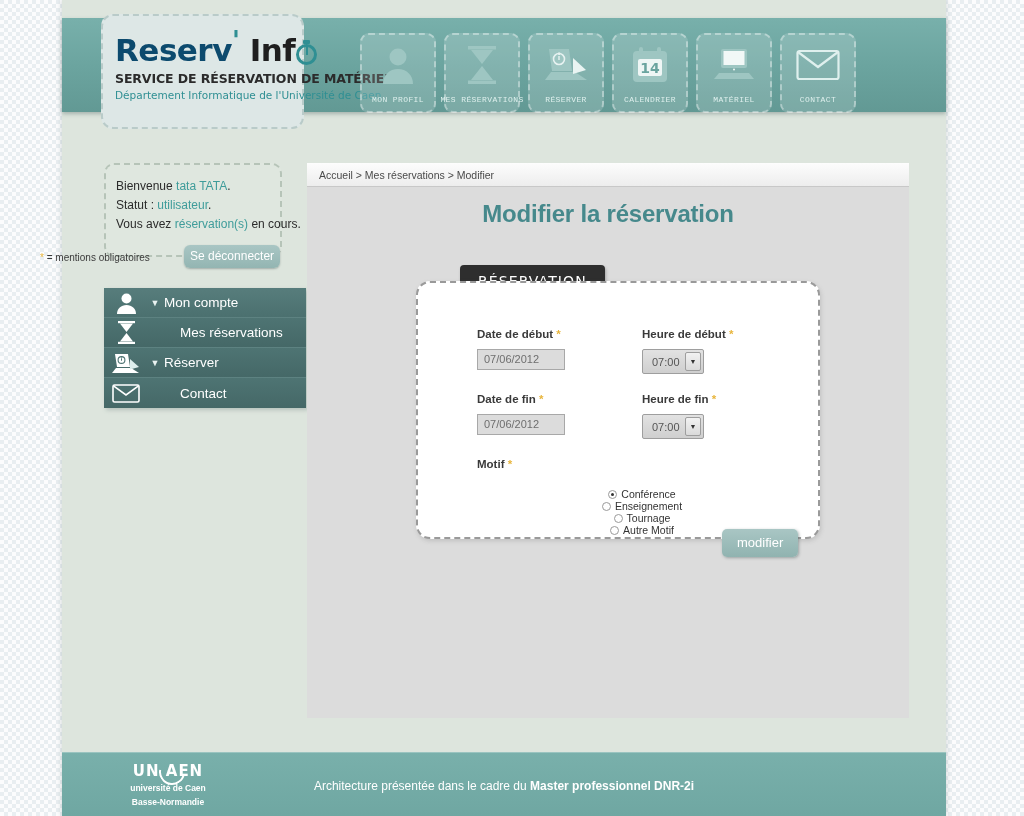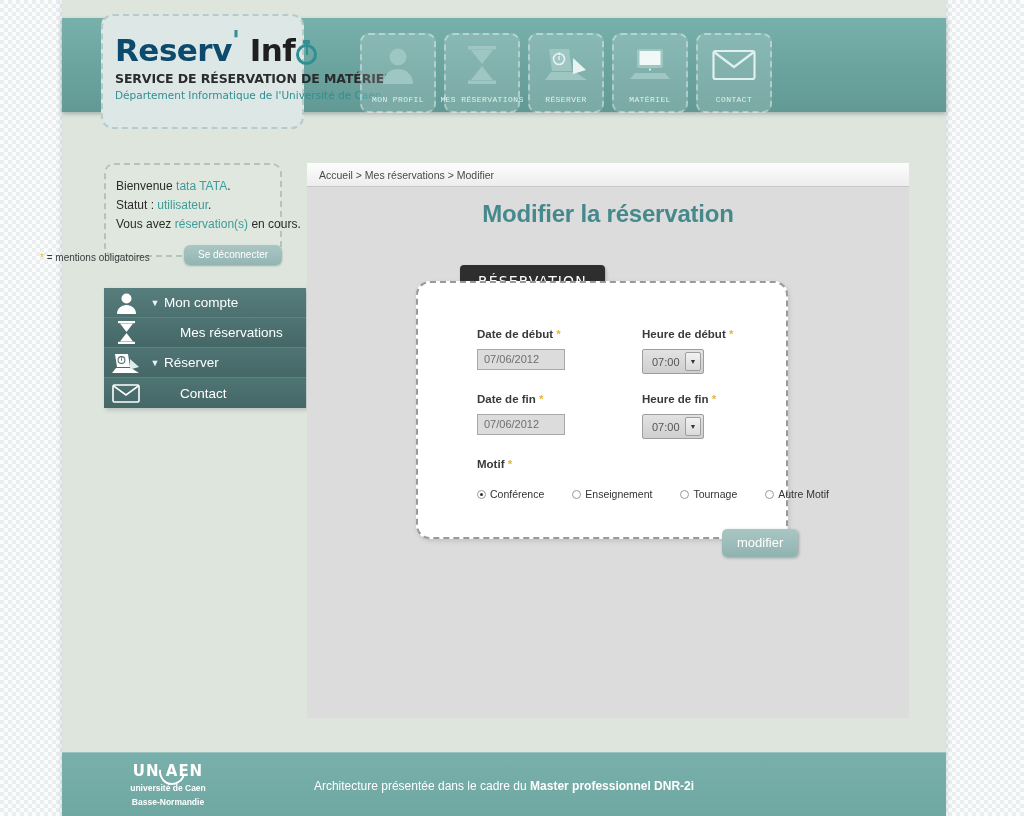--- a/index.html
+++ b/index.html
@@ -102,23 +102,23 @@
     width: 178px; height: 94px;
     background: #dfe7df;
     border: 2px dashed #b6c4b8; border-radius: 10px;
     padding: 12px 10px 0 10px;
   }
   .wl { font-size: 12px; color: #2b2b2b; line-height: 19px; white-space: nowrap; }
   .wl .hl { color: #3e9c9a; }
 
   #logout-btn {
     position: absolute; left: 184px; top: 245px;
-    padding: 4px 14px 5px; border-radius: 6px;
+    padding: 4px 6px 5px; border-radius: 6px;
     background: linear-gradient(to bottom, #a9c6c4, #93b5b2);
-    color: #ffffff; font-size: 10px; cursor: pointer;
+    color: #ffffff; font-size: 12px; cursor: pointer;
     box-shadow: 0 1px 2px rgba(70,90,90,.4);
     white-space: nowrap;
   }
 
   
   #sidebar-menu {
     position: absolute; left: 104px; top: 288px;
     width: 202px;
     box-shadow: 2px 2px 4px rgba(90,110,110,.30);
   }
@@ -160,21 +160,21 @@
   #mentions {
     position: absolute; left: 0; top: 252px; width: 909px;
     text-align: left; padding-right: 115px;
     font-size: 10px; color: #3a3a3a; white-space: nowrap; margin-left: 40px;
   }
   .star { color: #e8b53c; }
 
   
   #form-card {
     position: absolute; left: 416px; top: 281px;
-    width: 372px; height: 258px;
+    width: 404px; height: 258px;
     background: #ffffff;
     border: 2px dashed #9a9a9a; border-radius: 14px;
     box-shadow: 1px 2px 4px rgba(110,110,110,.25);
   }
   #form-tab {
     position: absolute; left: 460px; top: 265px;
     background: #2e2e2e; color: #ffffff;
     padding: 8px 18px 9px 18px; border-radius: 4px;
     font-family: "DejaVu Sans", sans-serif;
     font-size: 14px; letter-spacing: 1.1px;
@@ -205,21 +205,21 @@
     position: relative; cursor: pointer;
   }
   .fselect .arrowbox {
     position: absolute; right: 2px; top: 2px;
     width: 16px; height: 19px;
     background: linear-gradient(to bottom, #f2f2f2, #dadada);
     border: 1px solid #9e9e9e; border-radius: 2px;
     display: flex; align-items: center; justify-content: center;
     font-size: 7px; color: #333;
   }
-  .radio-row { display: flex; align-items: center; gap: 28px; margin-top: 18px; }
+  .radio-row { display: flex; align-items: center; gap: 0; margin-top: 18px; flex-direction: column; }
   .radio-opt { display: flex; align-items: center; cursor: pointer; }
   .rdot {
     width: 9px; height: 9px; border-radius: 50%;
     border: 1px solid #9a9a9a; background: #fff;
     margin-right: 4px; position: relative;
   }
   .rdot.on::after {
     content: ""; position: absolute; left: 2px; top: 2px;
     width: 3px; height: 3px; border-radius: 50%; background: #333;
   }
@@ -310,20 +310,32 @@
           <circle cx="16" cy="13" r="5.5" fill="none" stroke="#e7f2f1" stroke-width="1.6"></circle>
           <rect x="15.2" y="6.5" width="2" height="2.5" fill="#e7f2f1"></rect>
           <rect x="15.3" y="10" width="1.4" height="4" fill="#e7f2f1"></rect>
           <path d="M8 26h24l12 8H2z" fill="#9ec6c2"></path>
           <path d="M30 12l13 12-13 4z" fill="#e9f4f2"></path>
         </svg>
     </span>
     <span class="nav-label">Réserver</span>
   </div>
 
+  <div class="nav-btn">
+    <span class="nav-icon">
+      <svg class="ico" width="38" height="38" viewBox="0 0 38 38">
+          <rect x="2" y="5" width="34" height="31" rx="4" fill="#9ec6c2"></rect>
+          <rect x="8" y="1" width="4" height="7" rx="2" fill="#9ec6c2"></rect>
+          <rect x="26" y="1" width="4" height="7" rx="2" fill="#9ec6c2"></rect>
+          <rect x="7" y="13" width="24" height="17" rx="2" fill="#eef6f5"></rect>
+          <text x="19" y="27" font-family="DejaVu Sans, sans-serif" font-size="14" font-weight="bold" fill="#6aa49f" text-anchor="middle">14</text>
+        </svg>
+    </span>
+    <span class="nav-label">Calendrier</span>
+  </div>
 
   <div class="nav-btn">
     <span class="nav-icon">
       <svg class="ico" width="42" height="36" viewBox="0 0 42 36">
           <rect x="8" y="2" width="26" height="19" rx="2" fill="#9ec6c2"></rect>
           <rect x="10.5" y="4" width="21" height="14" fill="#f2f8f7"></rect>
           <circle cx="21" cy="22.5" r="1" fill="#f2f8f7"></circle>
           <path d="M6 26h30l5 6H1z" fill="#9ec6c2"></path>
         </svg>
     </span>

